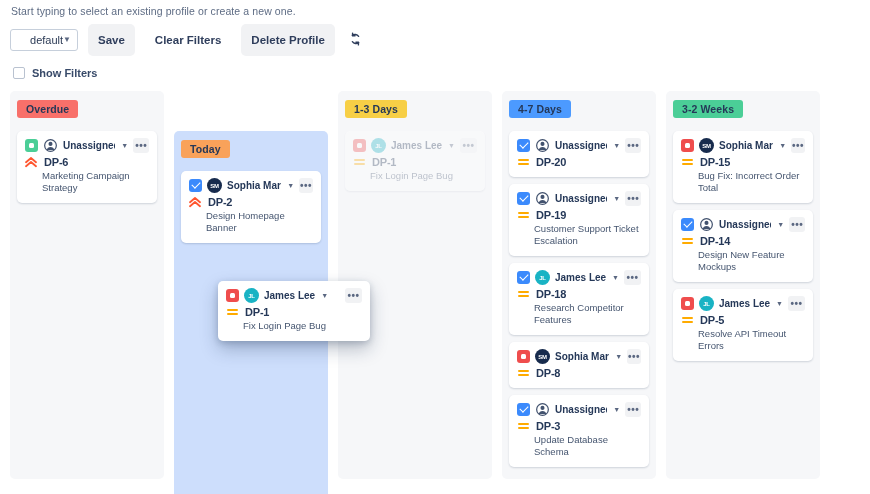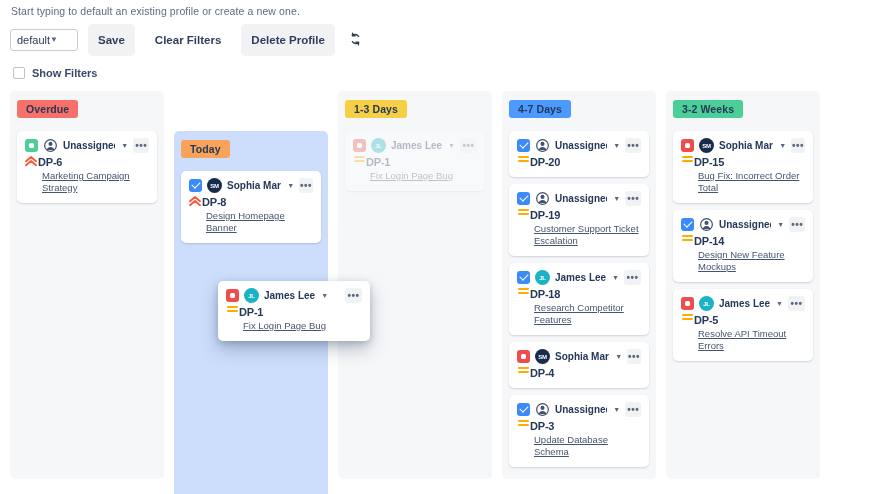--- a/index.html
+++ b/index.html
@@ -7,21 +7,21 @@
     width:870px;height:494px;
     background:#ffffff;
     font-family:"Liberation Sans", sans-serif;
     color:#253858;
     overflow:hidden;
   }
   .toolbar{padding:5px 10px 0 10px;}
   .hint{font-size:10.5px;color:#5e6c84;margin:0 0 7px 1px;letter-spacing:.1px;}
   .ctl-row{display:flex;align-items:center;gap:10px;}
   .profile-select{
-    display:flex;align-items:center;justify-content:flex-start;
+    display:flex;align-items:center;justify-content:flex-end;
     width:68px;height:22px;box-sizing:border-box;
     border:1px solid #c6cfdb;border-radius:3px;background:#fff;
     padding:0 6px;font-size:11px;color:#2b3a55;
   }
   .chev{font-size:8px;color:#5a6781;line-height:1;}
   .btn{
     height:22px;display:flex;align-items:center;padding:16px 10px;
     background:#f1f2f4;border:none;border-radius:5px;
     font-size:11.5px;font-weight:700;color:#2f3e5c;
     font-family:"Liberation Sans", sans-serif;cursor:pointer;
@@ -87,40 +87,40 @@
     font-size:10px;font-weight:700;color:#253858;
     white-space:nowrap;overflow:hidden;text-overflow:clip;max-width:68px;
   }
   .a-chev{font-size:7px;color:#5a6781;margin-left:1px;}
   .more{
     margin-left:auto;background:#f1f2f4;border-radius:3px;
     width:17px;height:15px;display:flex;align-items:center;justify-content:center;
     color:#5a6781;font-size:10px;letter-spacing:.5px;line-height:6px;
     font-weight:700;cursor:pointer;
   }
-  .card-mid{display:flex;gap:1px;margin-top:3px;}
+  .card-mid{display:flex;align-items:center;gap:7px;margin-top:3px;}
   .prio{width:12px;flex:0 0 12px;display:flex;flex-direction:column;align-items:center;gap:2px;}
   .prio .bar{width:11px;height:2.2px;border-radius:1px;background:#ffab00;}
   .prio svg{display:block;}
   .key{font-size:11px;font-weight:700;color:#253858;letter-spacing:-.2px;}
   .summary{
-    margin:2px 0 0 17px;font-size:9.5px;line-height:12px;color:#45556f;text-decoration:underline;
+    margin:2px 0 0 17px;font-size:9.5px;line-height:12px;color:#45556f;
   }
   .drag-card{
     position:absolute;left:218px;top:190px;width:152px;box-sizing:border-box;
     background:#fff;border-radius:5px;
     box-shadow:0 8px 18px rgba(23,43,77,.28), 0 2px 6px rgba(23,43,77,.2);
     padding:7px 8px 9px 8px;z-index:40;
   }
 </style>
 </head>
 <body>
 
 <div class="toolbar">
-  <div class="hint">Start typing to default an existing profile or create a new one.</div>
+  <div class="hint">Start typing to select an existing profile or create a new one.</div>
   <div class="ctl-row">
     <div class="profile-select">
       <span>default</span>
       <span class="chev">▼</span>
     </div>
     <button class="btn">Save</button>
     <button class="btn flat">Clear Filters</button>
     <button class="btn">Delete Profile</button>
     <button class="refresh-btn">
       <span>
@@ -181,21 +181,21 @@
             <span class="a-chev">▼</span>
             <span class="more">•••</span>
           </div>
           <div class="card-mid">
             <span class="prio">
               <svg width="12" height="11" viewBox="0 0 12 11" aria-hidden="true">
                 <path d="M1 5.2L6 1l5 4.2" fill="none" stroke="#ff5630" stroke-width="1.8" stroke-linecap="round" stroke-linejoin="round"></path>
                 <path d="M1 9.2L6 5l5 4.2" fill="none" stroke="#ff5630" stroke-width="1.8" stroke-linecap="round" stroke-linejoin="round"></path>
               </svg>
             </span>
-            <span class="key">DP-8</span>
+            <span class="key">DP-2</span>
           </div>
           <div class="summary">Design Homepage Banner</div>
         </div>
       </div></div>
     <div class="col"><span class="chip" style="background: rgb(247, 207, 70);">1-3 Days</span><div class="cards">
         <div class="card ghost">
           <div class="card-top">
             <span class="type-ico t-bug">
               <span class="inner-sq"></span>
             </span>
@@ -293,21 +293,21 @@
             <span class="avatar av-sm">SM</span>
             <span class="assignee">Sophia Martin</span>
             <span class="a-chev">▼</span>
             <span class="more">•••</span>
           </div>
           <div class="card-mid">
             <span class="prio">
               <span class="bar"></span>
               <span class="bar"></span>
             </span>
-            <span class="key">DP-4</span>
+            <span class="key">DP-8</span>
           </div>
         </div>
         <div class="card">
           <div class="card-top">
             <span class="type-ico t-task">
               <span class="inner-check"></span>
             </span>
             <span class="avatar av-unassigned" style="background: transparent;">
               <svg width="13" height="13" viewBox="0 0 16 16" aria-hidden="true">
                 <circle cx="8" cy="8" r="7.2" fill="#fff"></circle>

